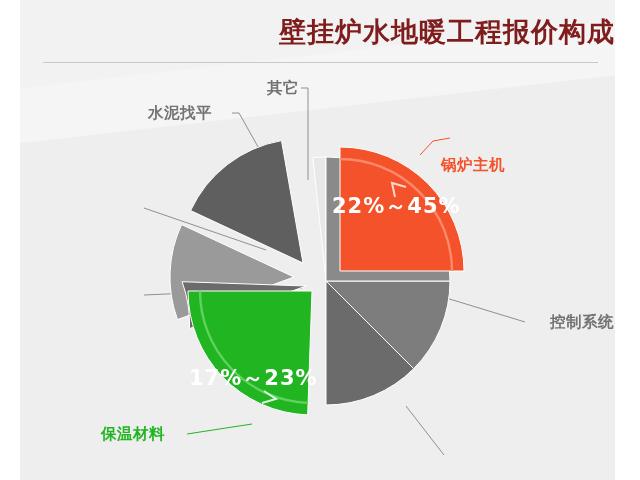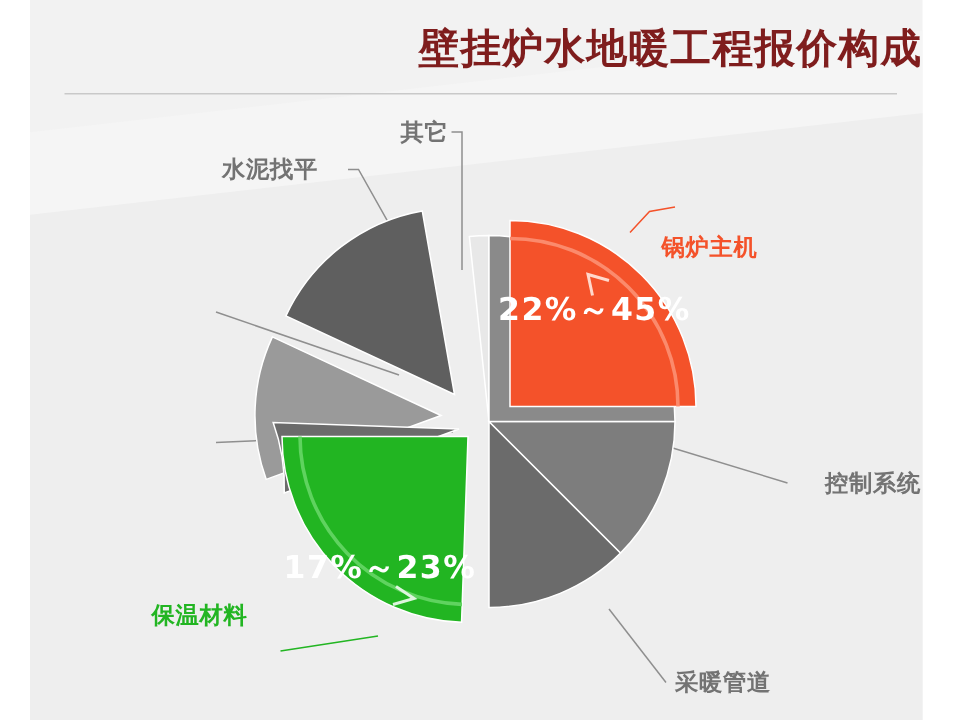--- a/index.html
+++ b/index.html
@@ -168,26 +168,25 @@
       </g>
 
     </svg>
 
     <div class="lbl" style="left:247px; top:78px;">其它</div>
 
     <div class="lbl" style="left:128px; top:103px;">水泥找平</div>
 
 
 
-    <div class="lbl accent-green" style="left:81px; top:400px;">保温材料</div>
+    <div class="lbl accent-green" style="left:81px; top:424px;">保温材料</div>
 
     <div class="lbl accent-orange" style="left:421px; top:127px;margin-top:28px;">锅炉主机</div>
 
     <div class="lbl" style="left:510px; top:312px;margin-left:20px;">控制系统</div>
 
-    <div class="lbl" style="left:430px; top:445px;">采暖管道</div>
 
     <div class="pct" style="left:312px; top:192px;">22%～45%</div>
 
     <div class="pct" style="left:169px; top:364px;">17%～23%</div>
 
   </div>
 </div>
 
 </body></html>

